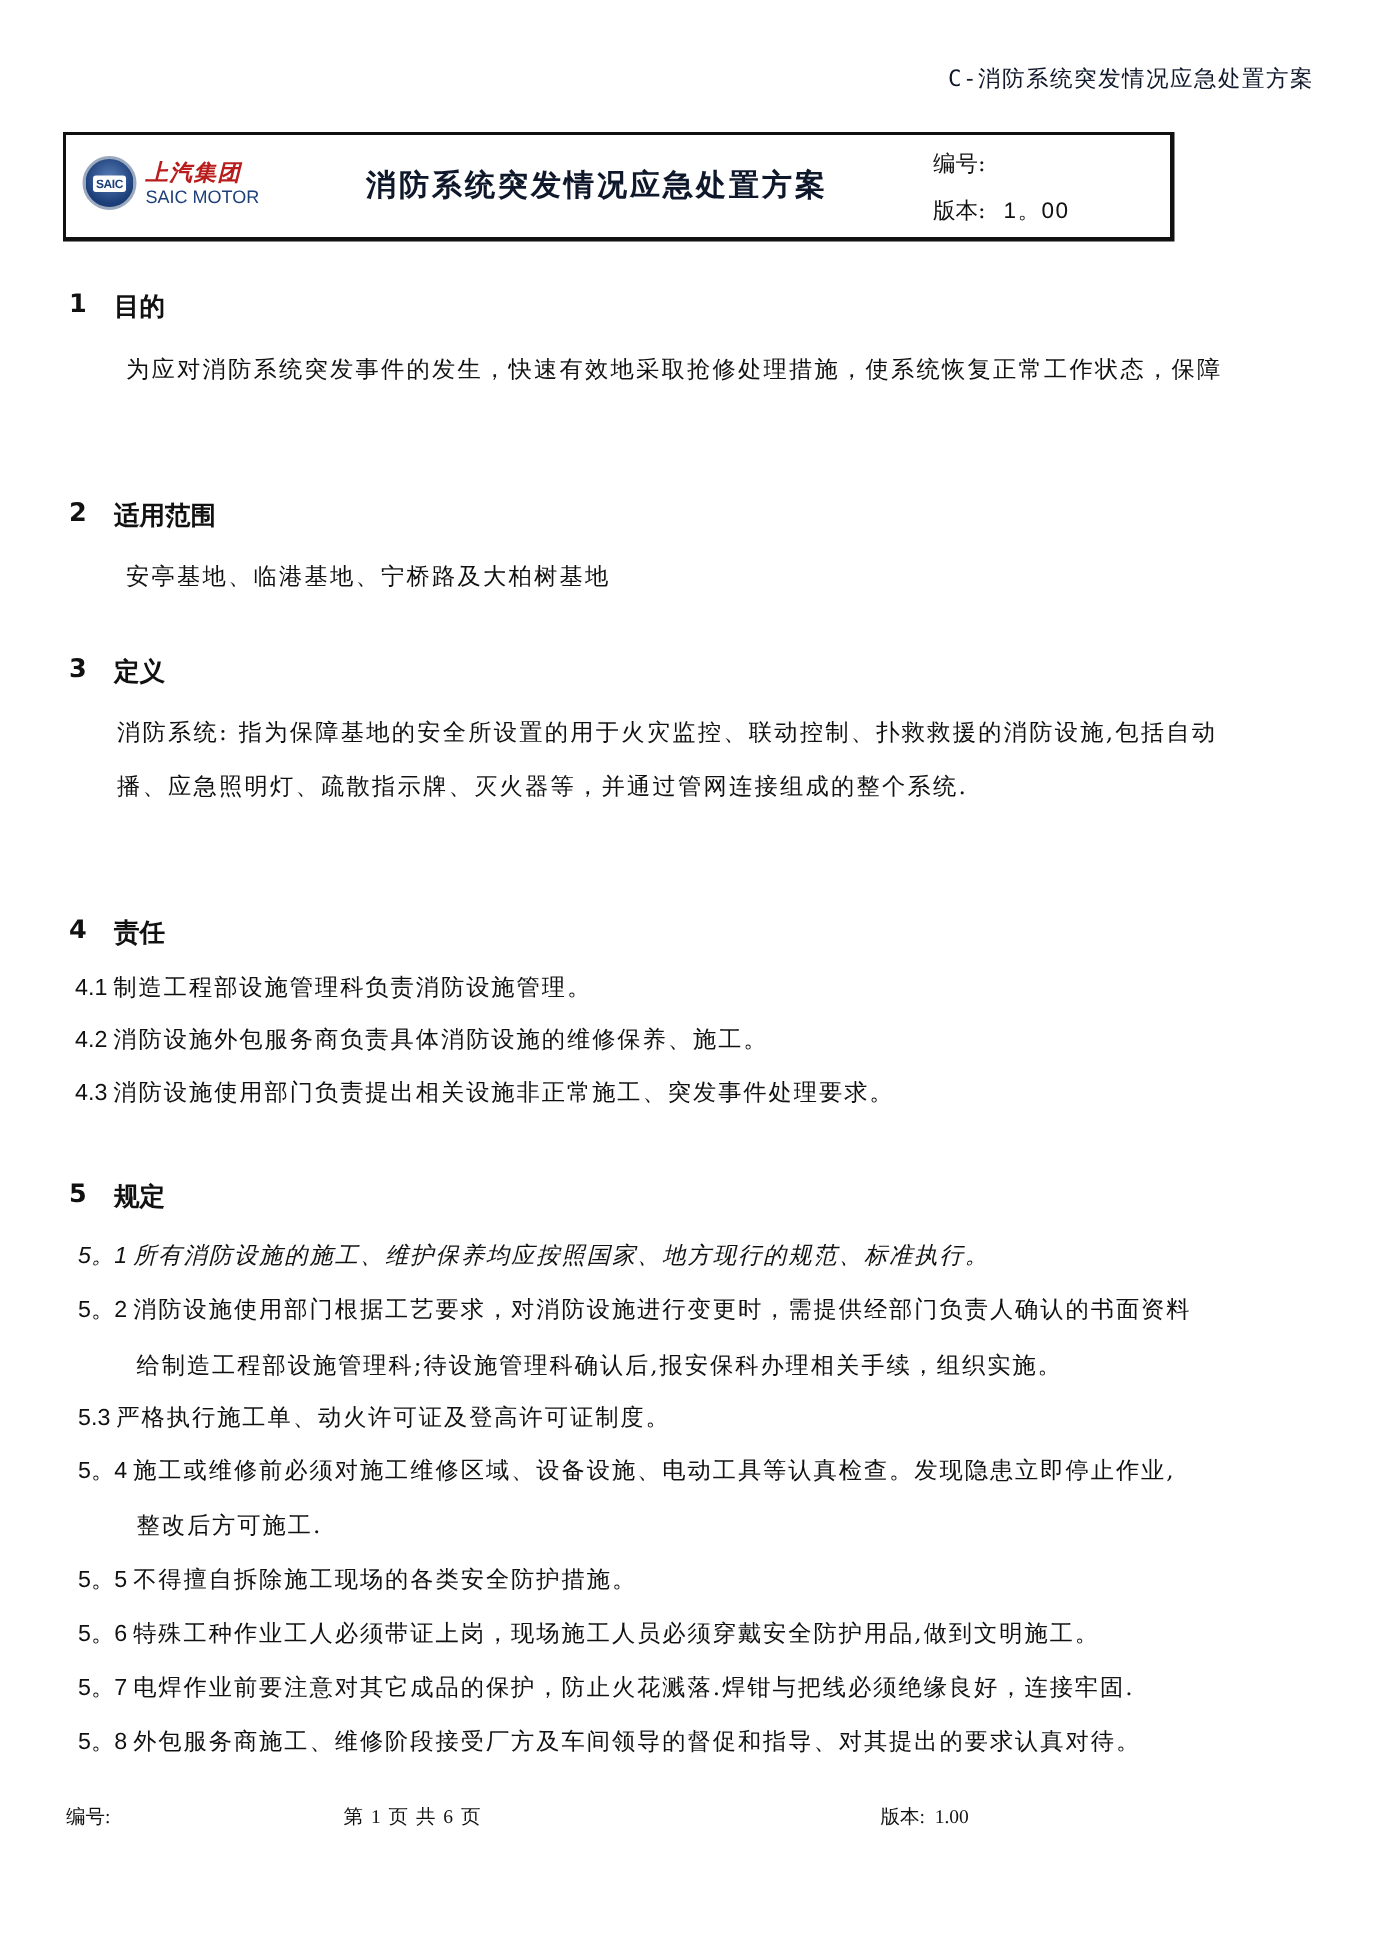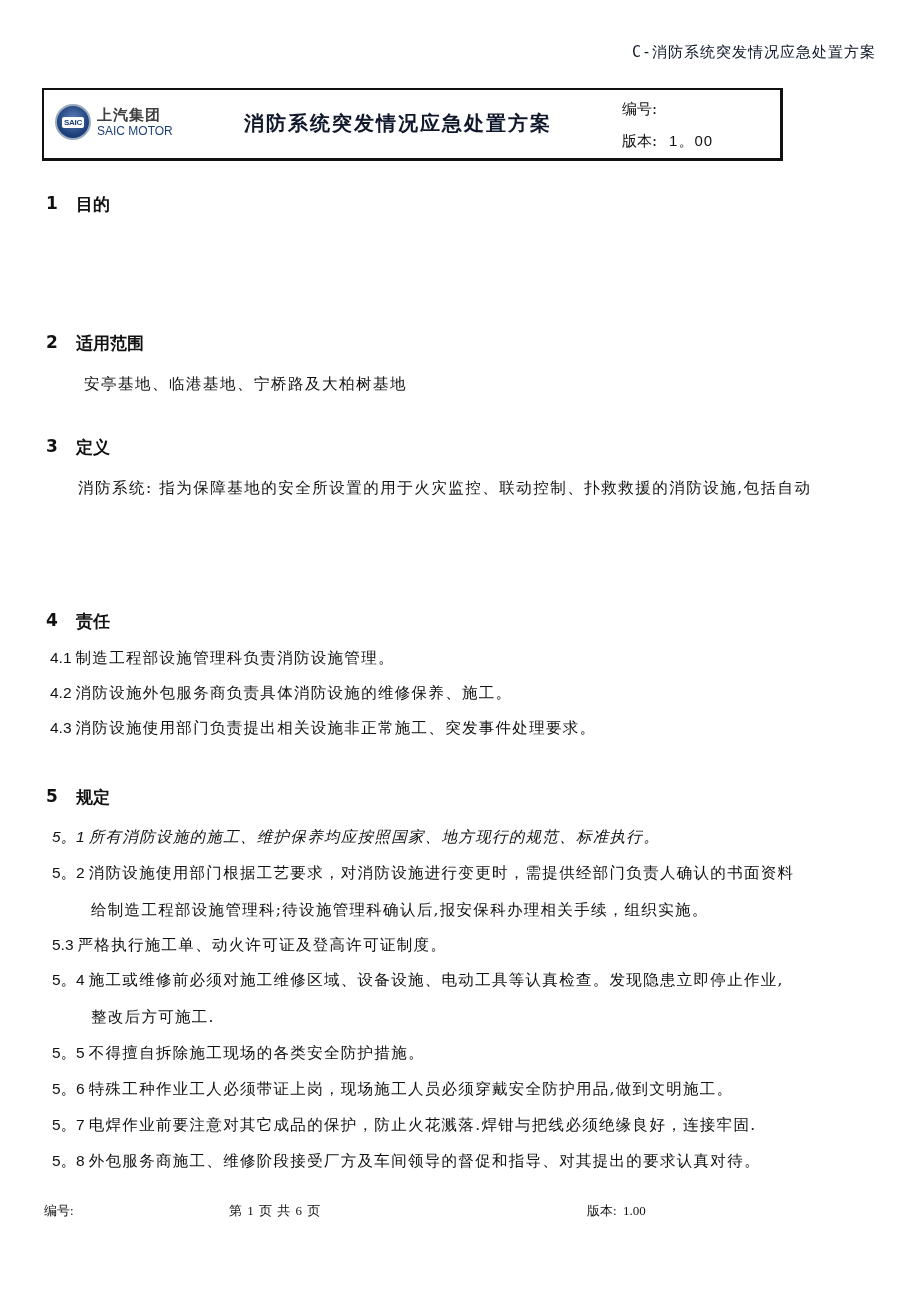--- a/index.html
+++ b/index.html
@@ -22,21 +22,21 @@
       width: 36px; height: 36px; border-radius: 50%;
       background: radial-gradient(circle at 50% 40%, #5a7fb8 0%, #1d3f7a 65%, #14305e 100%);
       border: 2px solid #9aa9bd; position: relative;
       display: flex; align-items: center; justify-content: center;
     }
     .logo-badge span {
       background: #ffffff; color: #1d3f7a; font-family: Liberation Sans, sans-serif;
       font-size: 8px; font-weight: bold; padding: 1px 2px; border-radius: 2px; letter-spacing: -0.3px;
     }
     .logo-text { margin-left: 6px; line-height: 1; }
-    .logo-cn { font-family: "DejaVu Sans", sans-serif; font-weight: bold; color: #404040; font-size: 15px; letter-spacing: 1px; }
+    .logo-cn { font-family: "DejaVu Sans", sans-serif; font-weight: bold; color: #b91c1c; font-size: 15px; letter-spacing: 1px; font-style: italic; }
     .logo-en { font-family: "Liberation Sans", sans-serif; color: #1d3f7a; font-size: 12px; margin-top: 2px; }
 
     .doc-title {
       position: absolute; left: 200px; top: 20px;
       font-size: 20px; font-weight: bold; letter-spacing: 2px; color: #0f172a;
     }
     .meta { position: absolute; left: 578px; top: 4px; font-size: 15px; color: #111; }
     .meta div { height: 31px; line-height: 31px; }
     .meta .ver-val { font-family: "Liberation Sans", sans-serif; margin-left: 12px; letter-spacing: 1px; }
 
@@ -72,40 +72,42 @@
   </div>
 </div>
 
 <div class="section" style="top:193px;">
   <div class="sec-h">
     <span class="num">1</span>
     <span>目的</span>
   </div>
 </div>
 <div class="para" style="left:46px; top:228px;">
+  <div class="line" style="padding-left:38px;">为应对消防系统突发事件的发生，快速有效地采取抢修处理措施，使系统恢复正常工作状态，保障</div>
 </div>
 
 <div class="section" style="top:332px;">
   <div class="sec-h">
     <span class="num">2</span>
     <span>适用范围</span>
   </div>
 </div>
 <div class="para" style="left:84px; top:366px;">
   <div class="line">安亭基地、临港基地、宁桥路及大柏树基地</div>
 </div>
 
 <div class="section" style="top:436px;">
   <div class="sec-h">
     <span class="num">3</span>
     <span>定义</span>
   </div>
 </div>
 <div class="para" style="left:78px; top:470px;">
   <div class="line">消防系统: 指为保障基地的安全所设置的用于火灾监控、联动控制、扑救救援的消防设施,包括自动</div>
+  <div class="line">播、应急照明灯、疏散指示牌、灭火器等，并通过管网连接组成的整个系统.</div>
 </div>
 
 <div class="section" style="top:610px;">
   <div class="sec-h">
     <span class="num">4</span>
     <span>责任</span>
   </div>
 </div>
 <div class="item" style="left:50px; top:648px;"><span class="n">4.1</span><span>制造工程部设施管理科负责消防设施管理。</span></div>
 <div class="item" style="left:50px; top:683px;"><span class="n">4.2</span><span>消防设施外包服务商负责具体消防设施的维修保养、施工。</span></div>

